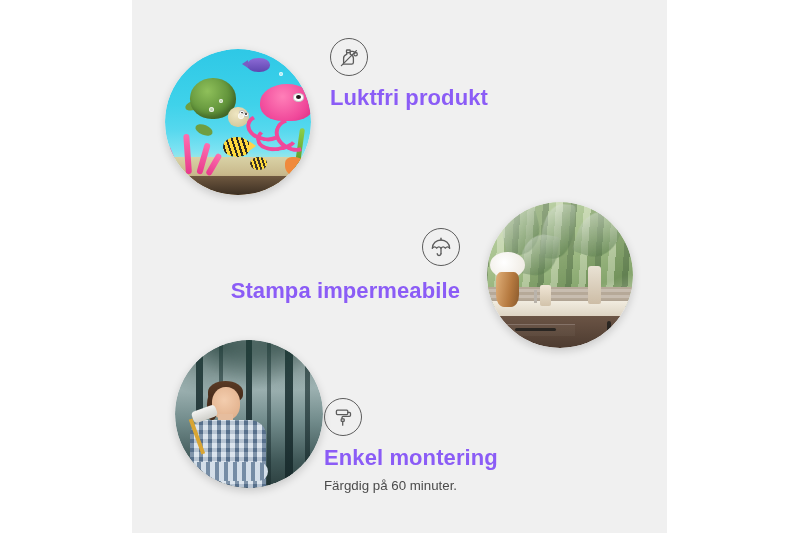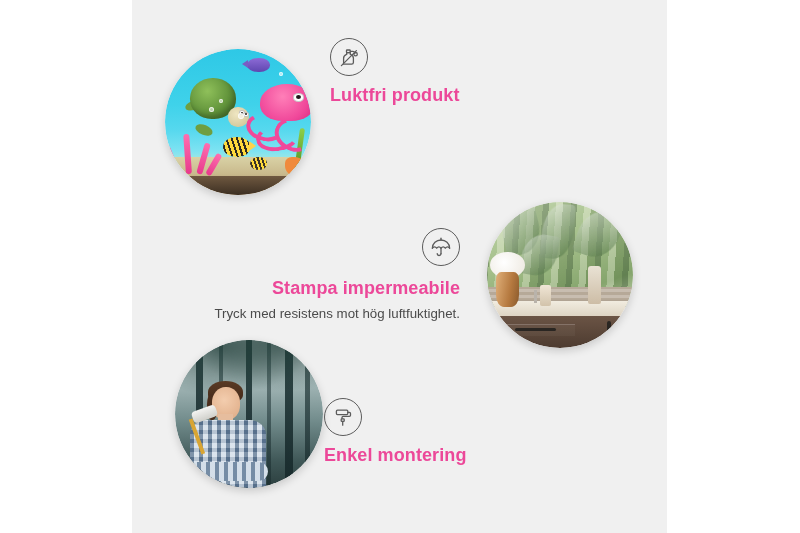--- a/index.html
+++ b/index.html
@@ -329,23 +329,23 @@
     height: 38px;
     border: 1.4px solid #5c5c5c;
     border-radius: 50%;
     display: flex;
     align-items: center;
     justify-content: center;
     box-sizing: border-box;
   }
   .feature-icon svg { display: block; }
   .feature-title {
-    font-size: 18px;
+    font-size: 22px;
     font-weight: bold;
-    color: #ec4899;
+    color: #8b5cf6;
     letter-spacing: 0.1px;
     white-space: nowrap;
   }
   .feature-desc {
     font-size: 13.3px;
     line-height: 1.46;
     color: #4b4b4b;
   }
 
   
@@ -471,21 +471,20 @@
     <div class="feature-icon">
       <svg width="24" height="24" viewBox="0 0 24 24" fill="none" stroke="#5c5c5c" stroke-width="1.3" stroke-linecap="round" stroke-linejoin="round">
         <path d="M3.4 13.2c0-4.7 3.9-8.2 8.6-8.2s8.6 3.5 8.6 8.2"></path>
         <path d="M3.4 13.2c1.4-1.9 3-1.9 4.3 0 1.4-1.9 3-1.9 4.3 0 1.4-1.9 3-1.9 4.3 0 1.4-1.9 3-1.9 4.3 0"></path>
         <line x1="12" y1="13.2" x2="12" y2="18.6"></line>
         <path d="M12 18.6c0 1.1-.9 1.9-1.9 1.9s-1.9-.8-1.9-1.9"></path>
         <line x1="12" y1="3.2" x2="12" y2="5"></line>
       </svg>
     </div>
     <div class="feature-title">Stampa impermeabile</div>
-    <div class="feature-desc">Tryck med resistens mot hög luftfuktighet.</div>
   </div>
 
   <div class="photo-circle" id="photo-painter">
     <div class="photo-inner">
       <div class="forest-bg"></div>
       <div class="tree t1"></div>
       <div class="tree t2"></div>
       <div class="tree t3"></div>
       <div class="tree t4"></div>
       <div class="tree t5"></div>
@@ -507,15 +506,16 @@
   <div class="feature" id="feature-easy-install">
     <div class="feature-icon">
       <svg width="24" height="24" viewBox="0 0 24 24" fill="none" stroke="#5c5c5c" stroke-width="1.3" stroke-linecap="round" stroke-linejoin="round">
         <rect x="5.4" y="5.2" width="11.4" height="4.4" rx="1.1"></rect>
         <path d="M16.8 7.4h1.6c.6 0 1.1.5 1.1 1.1v1.7c0 .6-.5 1.1-1.1 1.1h-6.3c-.6 0-1.1.5-1.1 1.1v1.1"></path>
         <rect x="10.2" y="13.8" width="3" height="2.6" rx="0.6"></rect>
         <line x1="11.7" y1="16.4" x2="11.7" y2="20.2"></line>
       </svg>
     </div>
     <div class="feature-title">Enkel montering</div>
+    <div class="feature-desc">Färgdig på 60 minuter.</div>
   </div>
 
 </div>
 
 </body></html>

